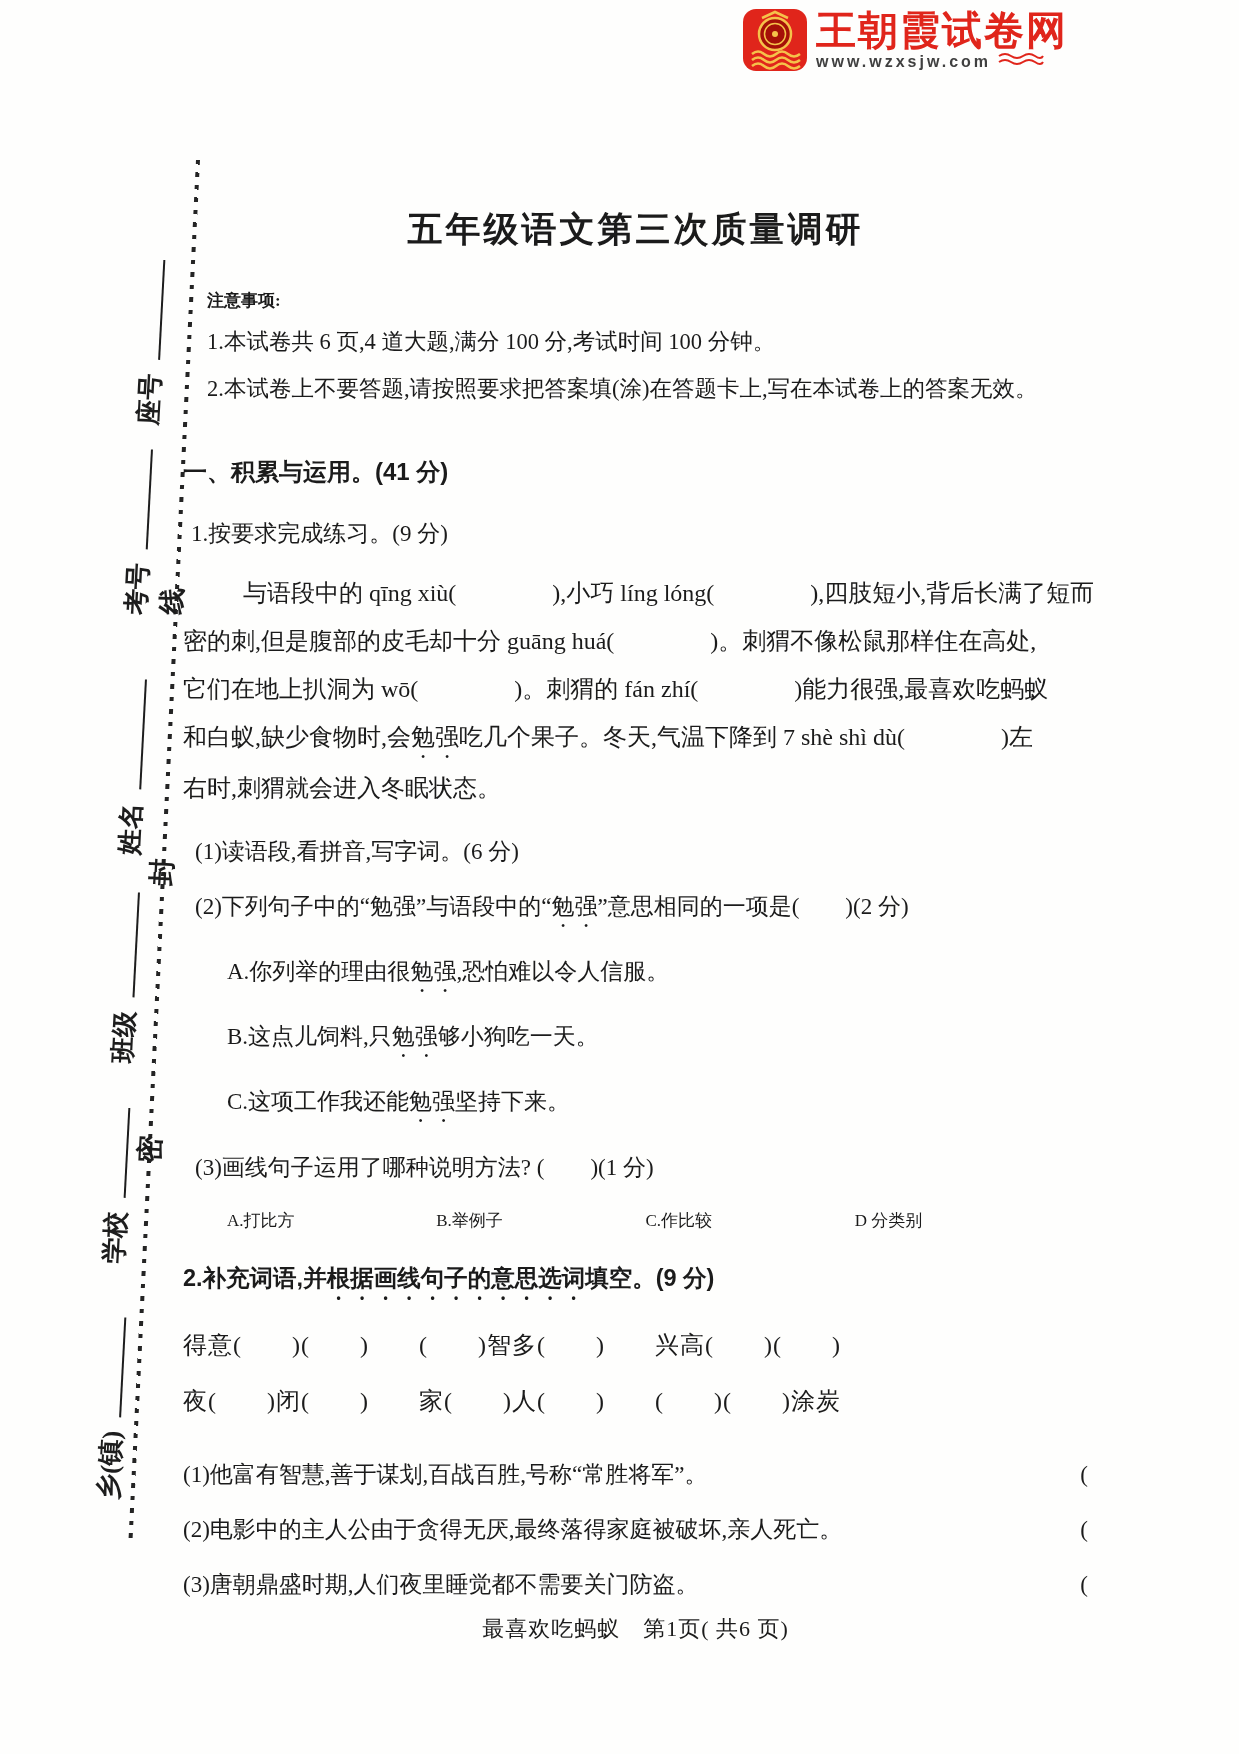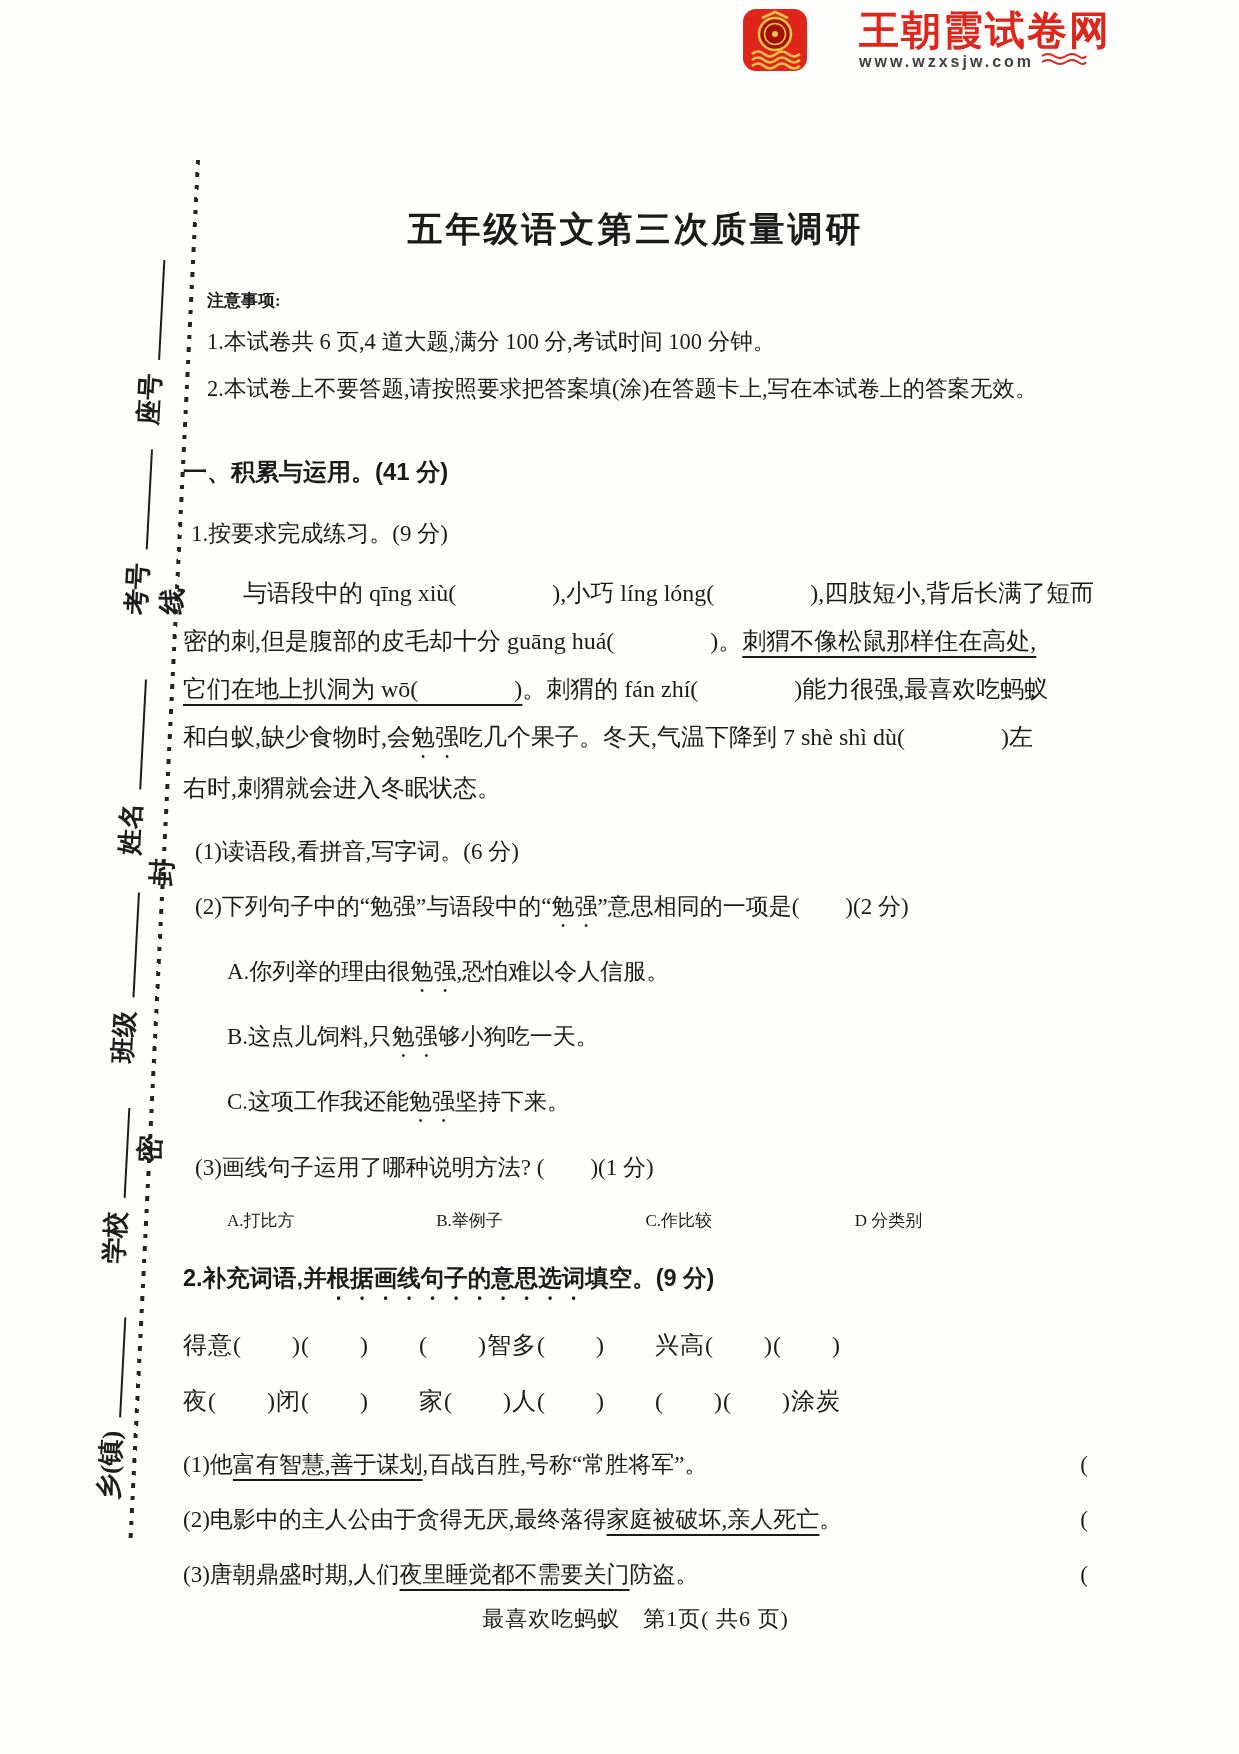--- a/index.html
+++ b/index.html
@@ -4,21 +4,21 @@
 <style>
   html,body{margin:0;padding:0;background:#e8e8e8;}
   .page{
     position:relative; width:1239px; height:1754px; margin:0 auto;
     background:#fefefd; overflow:hidden; color:#1b1b1b;
     font-family:"Liberation Serif","DejaVu Serif",serif;
   }
   
   .logo{position:absolute; top:8px; left:742px; width:300px; display:flex; align-items:flex-start; gap:8px;}
   .logo-badge{flex:0 0 auto;}
-  .logo-text{display:flex; flex-direction:column;margin-left:43px;}
+  .logo-text{display:flex; flex-direction:column;}
   .brand{font-family:"Liberation Sans","DejaVu Sans",sans-serif; font-weight:900;
          font-size:40px; line-height:44px; color:#e0251b; letter-spacing:2px; white-space:nowrap;}
   .urlrow{display:flex; align-items:center; gap:6px;}
   .url{font-family:"Liberation Sans","DejaVu Sans",sans-serif; font-weight:700;
        font-size:16px; color:#404040; letter-spacing:3px; white-space:nowrap;}
   
   .seal-dotline{
     position:absolute; left:196px; top:160px; width:4px; height:1386px;
     background-image:repeating-linear-gradient(to bottom,#242424 0 4.5px,transparent 4.5px 12.5px);
     transform:rotate(2.8deg); transform-origin:top center;
@@ -48,22 +48,22 @@
   .indent{text-indent:60px;}
   .sub{margin:24px 0 0 12px; font-size:23px; white-space:nowrap;}
   .opt{margin:23px 0 0 44px; font-size:23px; white-space:nowrap;}
   .optrow{margin:26px 0 0 44px; font-size:17px; white-space:nowrap;}
   .optrow .oi{display:inline-block; width:205px;}
   .q2head{margin-top:30px; font-size:23.5px; font-weight:700;
           font-family:"Liberation Sans","DejaVu Sans",sans-serif; white-space:nowrap;}
   .brow{margin-top:24px; font-size:24px; white-space:nowrap; letter-spacing:1px;}
   .sentence{display:flex; justify-content:space-between; align-items:baseline;
             margin-top:24px; font-size:23px; white-space:nowrap;}
-  .sentence.first{margin-top:32px;}
-  .u{text-decoration:underline; text-underline-offset:7px; text-decoration-thickness:1.5px;}
+  .sentence.first{margin-top:42px;}
+  .u{text-underline-offset:7px; text-decoration-thickness:1.5px;}
   .emph{-webkit-text-emphasis:filled dot #1b1b1b; text-emphasis:filled dot #1b1b1b;
         -webkit-text-emphasis-position:under right; text-emphasis-position:under right;}
   .footer{margin-top:14px; text-align:center; font-size:22px; letter-spacing:1px;}
 </style>
 </head>
 <body>
 
 <div class="page">
 
   <div class="logo">

